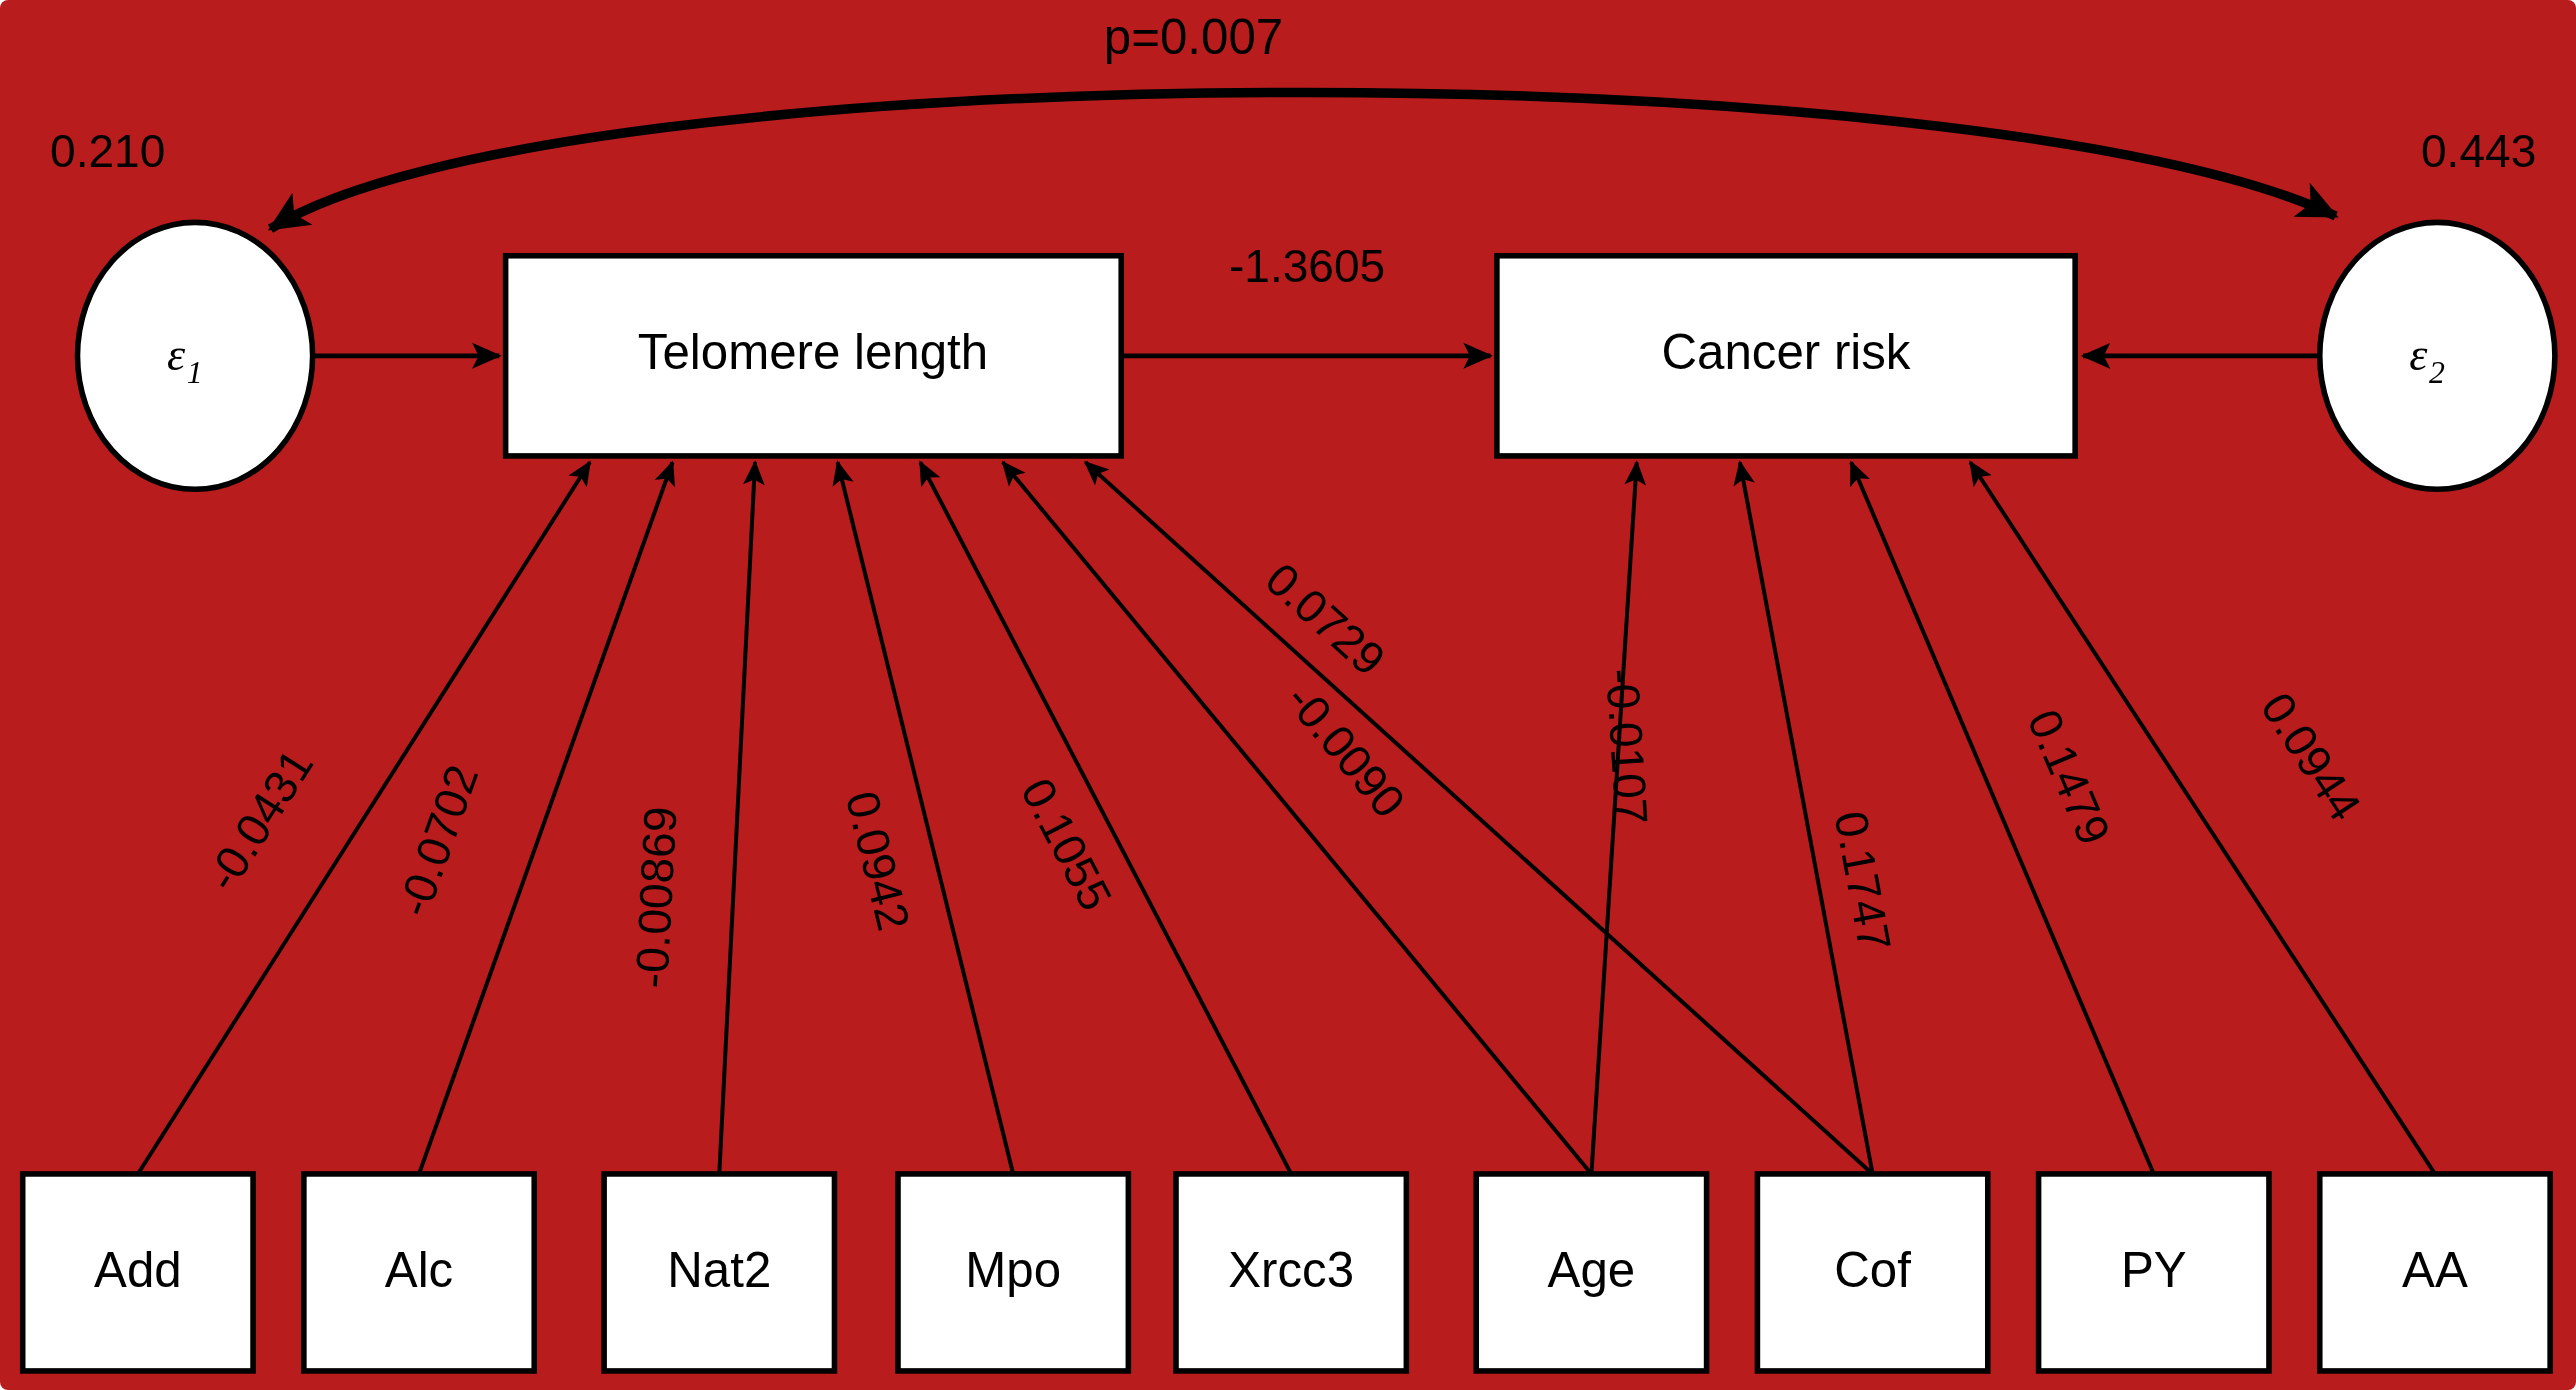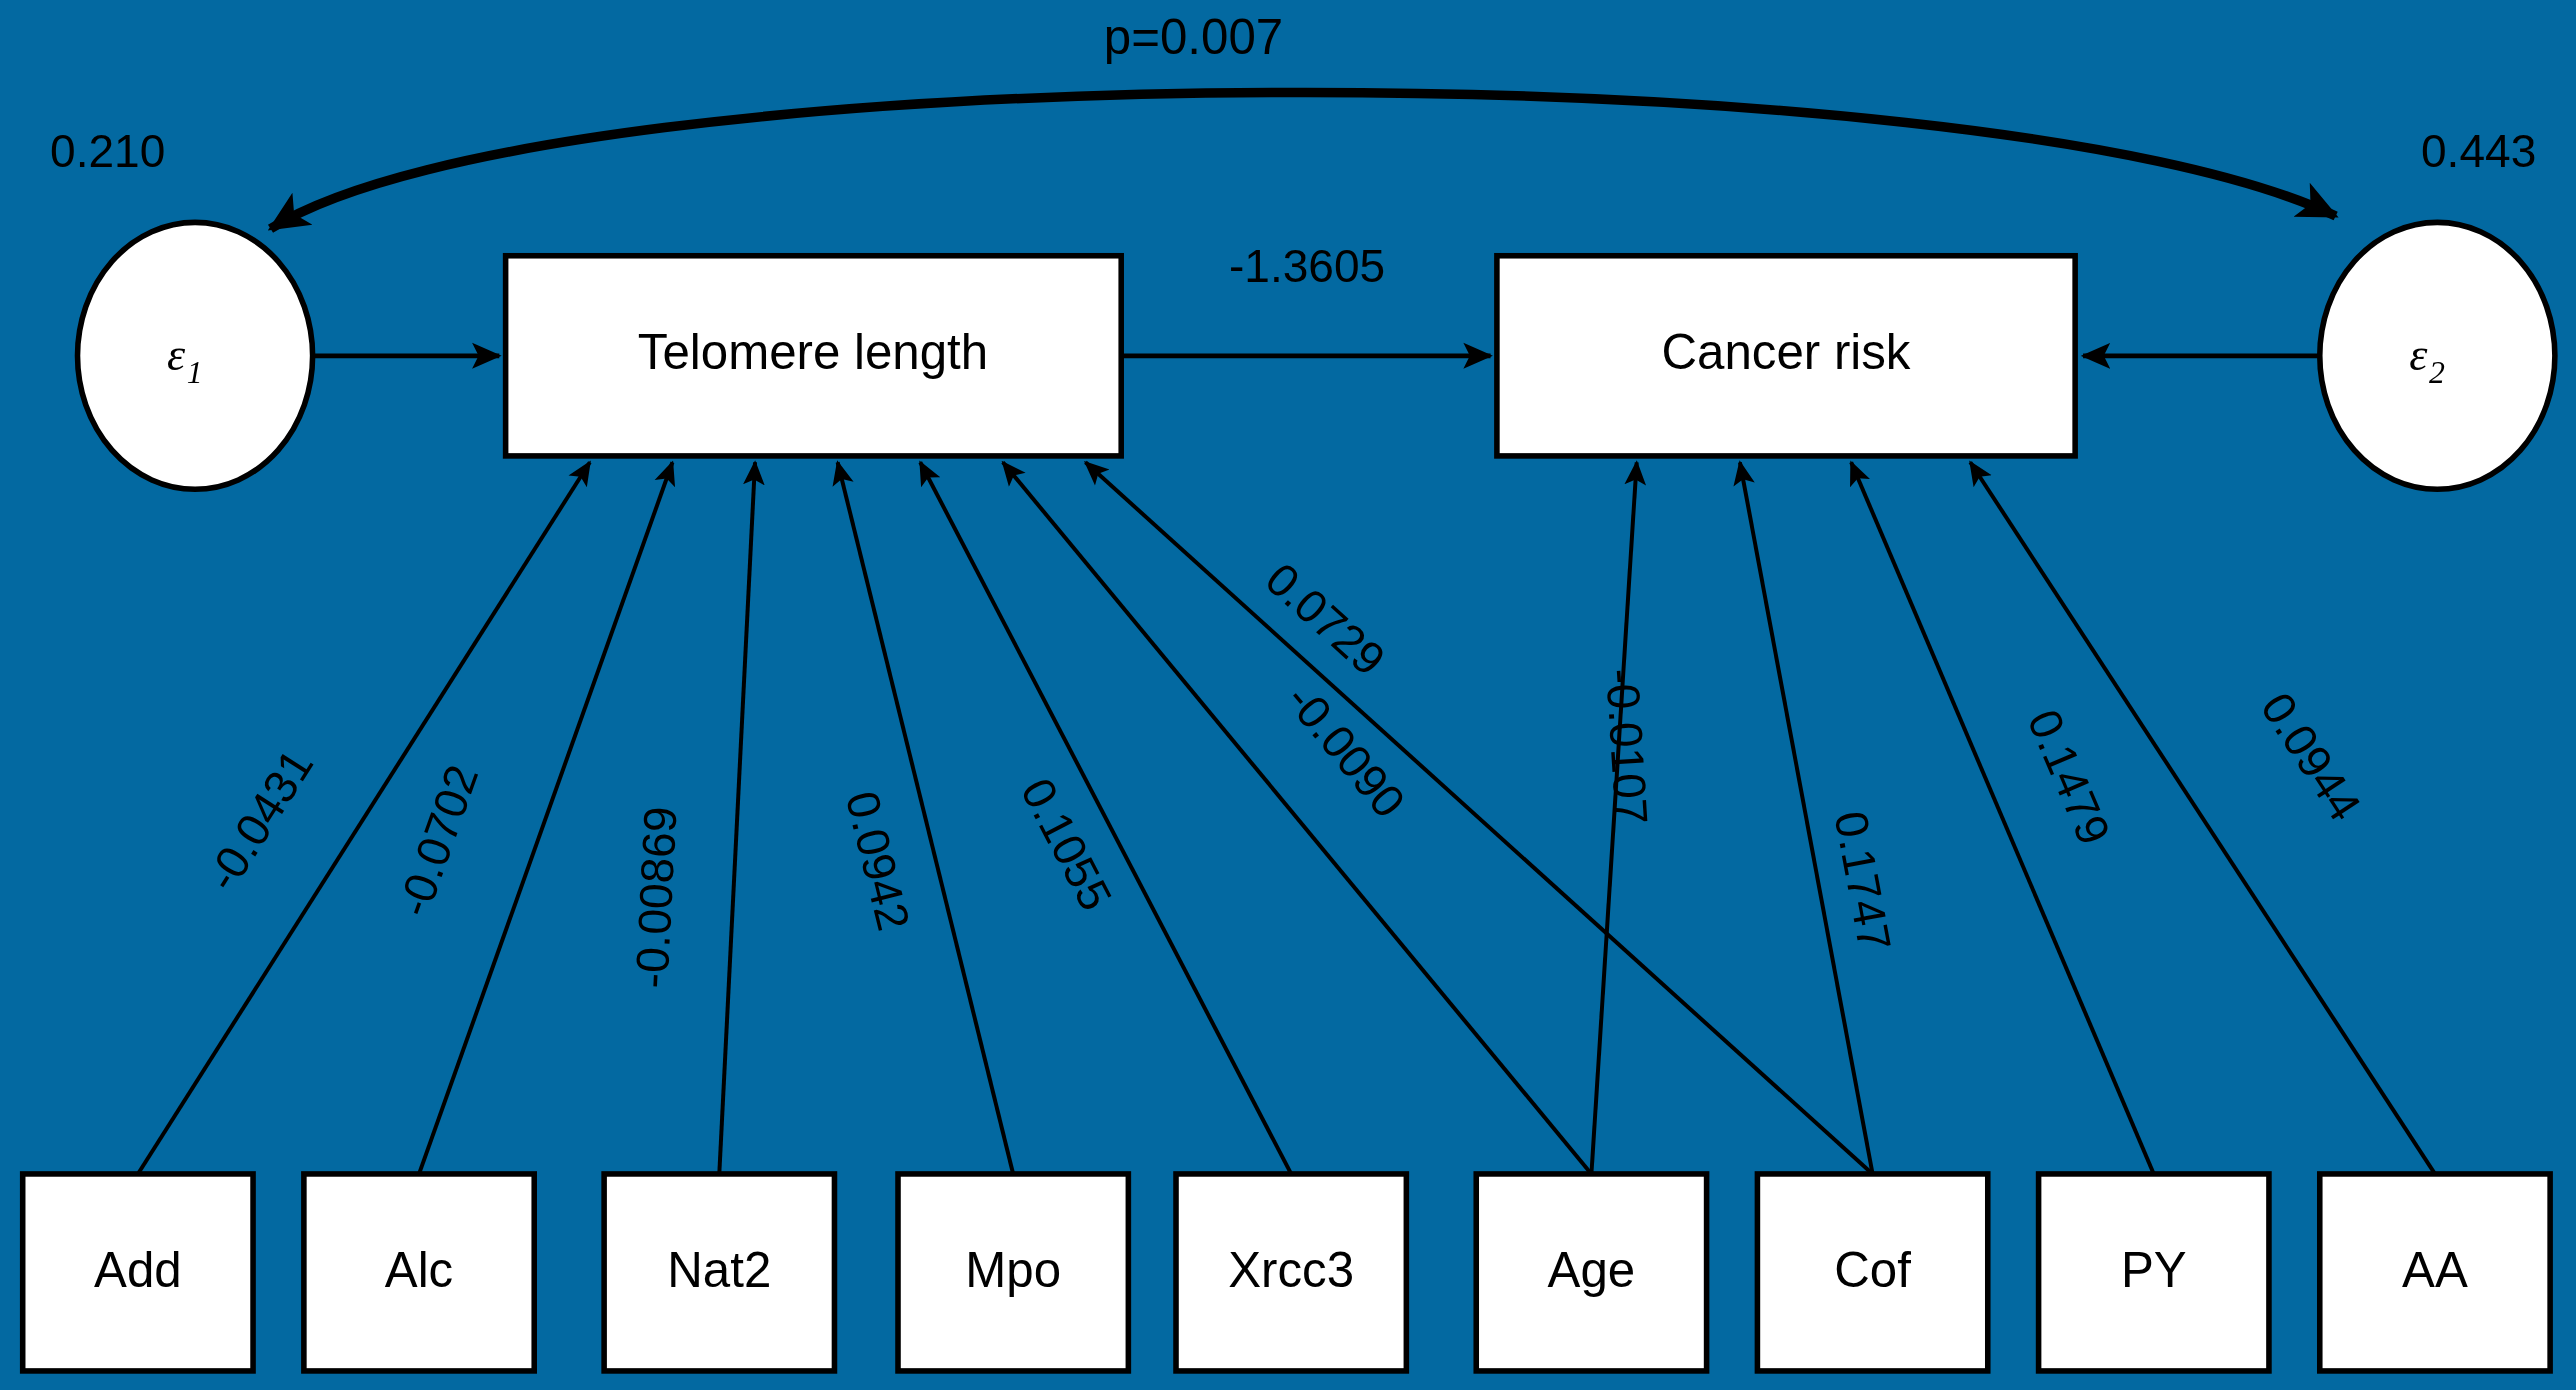--- a/index.html
+++ b/index.html
@@ -1,18 +1,18 @@
 <!DOCTYPE html>
 <html style="font-size:12.7px"><head>
 <meta charset="utf-8">
 <title>SEM Path Diagram</title>
 <style>
   html,body{margin:0;padding:0;background:#ffffff;}
   body{font-family:"Liberation Sans", sans-serif;}
-  #stage{position:relative;width:2576px;height:1390px;background:#0369a1;overflow:hidden;}
+  #stage{position:relative;width:2576px;height:1390px;background:#b91c1c;overflow:hidden;border-radius:8px;}
   svg#diagram{position:absolute;left:0;top:0;width:2576px;height:1390px;display:block;}
   .node-rect{fill:#ffffff;stroke:#000000;stroke-width:7;}
   .node-ellipse{fill:#ffffff;stroke:#000000;stroke-width:7;}
   .path-line{stroke:#000000;stroke-width:6;fill:none;}
   .path-line-thin{stroke:#000000;stroke-width:5;fill:none;}
   .corr-curve{stroke:#000000;stroke-width:12;fill:none;}
   .node-label{font-family:"Liberation Sans", sans-serif;font-size:62px;fill:#000000;text-anchor:middle;dominant-baseline:middle;}
   .err-label{font-family:"Liberation Serif", serif;font-size:58px;fill:#000000;text-anchor:middle;dominant-baseline:middle;font-style:italic;}
   .err-sub{font-family:"Liberation Serif", serif;font-size:40px;fill:#000000;}
   .coef{font-family:"Liberation Sans", sans-serif;font-size:58px;fill:#000000;text-anchor:middle;dominant-baseline:middle;}

